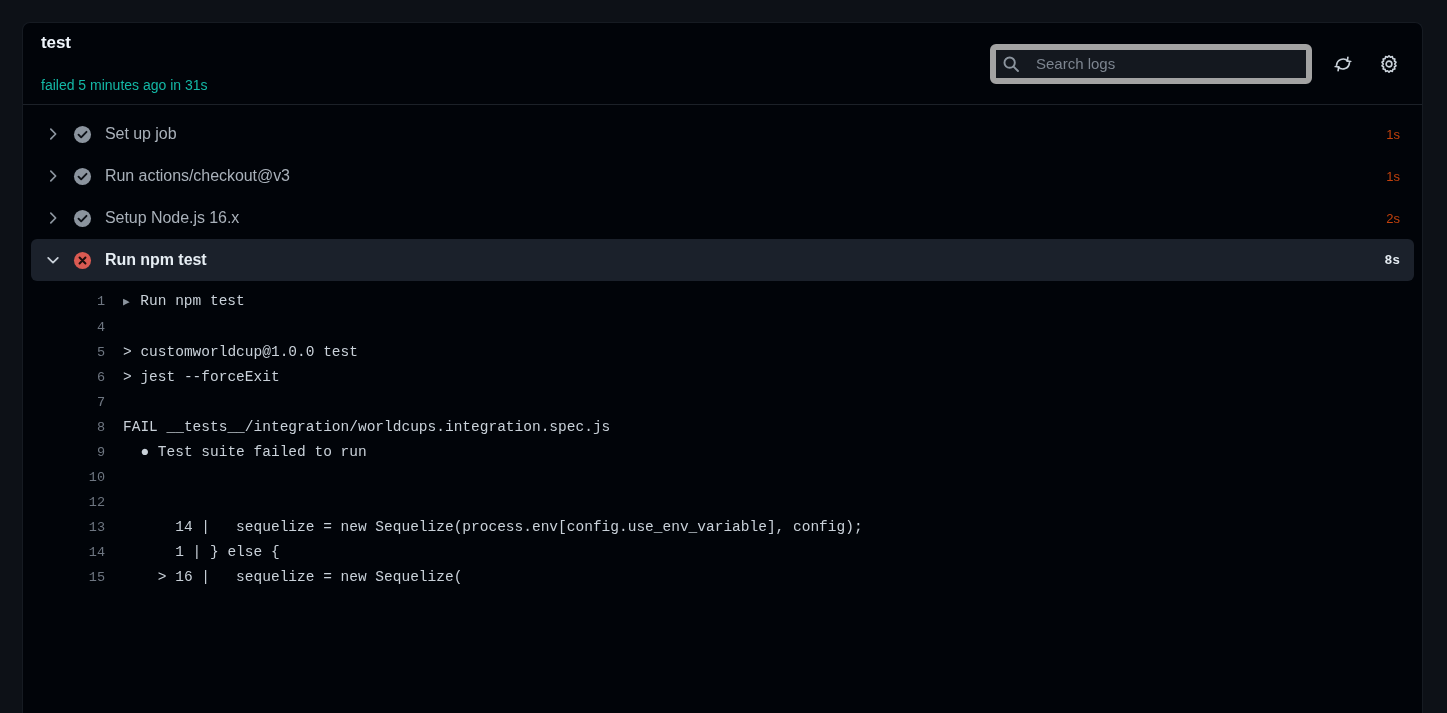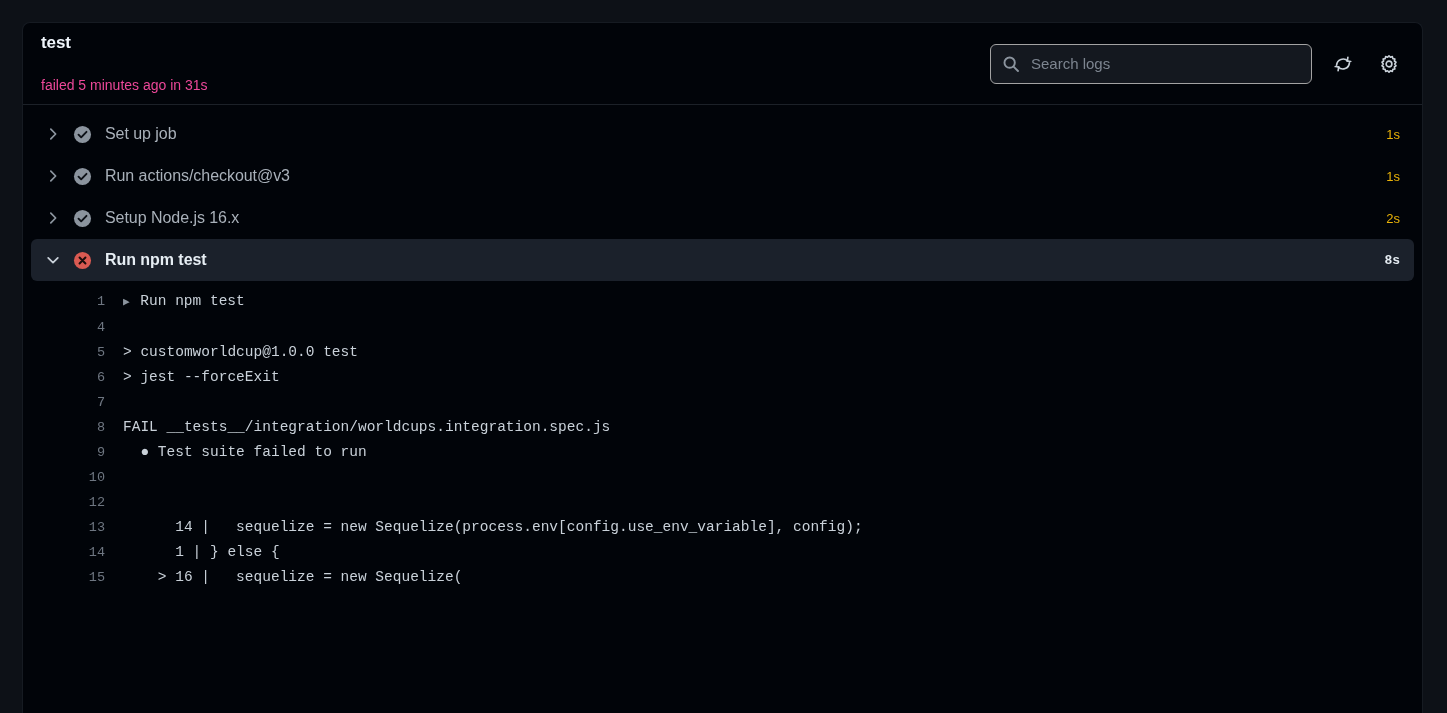--- a/index.html
+++ b/index.html
@@ -52,42 +52,42 @@
   .job-title {
     font-size: 17px;
     font-weight: bold;
     color: #f0f6fc;
     line-height: 22px;
     letter-spacing: -0.1px;
   }
 
   .job-status {
     font-size: 14px;
-    color: #ec4899;
+    color: #14b8a6;
     line-height: 20px;
     margin-top: 21px;
   }
 
   .header-right {
     display: flex;
     align-items: center;
     gap: 16px;
   }
 
   .search-wrap {
     position: relative;
     width: 322px;
     height: 40px;
   }
 
   .search-input {
     width: 100%;
     height: 100%;
     background: #14181f;
-    border: 1px solid #a3a3a3;
+    border: 6px solid #a3a3a3;
     border-radius: 6px;
     color: #c9d1d9;
     font-family: "Liberation Sans", sans-serif;
     font-size: 15px;
     padding: 0 10px 0 40px;
     outline: none;
   }
   .search-input::placeholder { color: #7d8590; }
 
   .search-icon-box {
@@ -156,21 +156,21 @@
     color: #a9b1ba;
     letter-spacing: -0.05px;
     white-space: nowrap;
     text-align: right;
   }
   .step-row.is-open .step-label { color: #e6edf3; font-weight: bold; }
 
   .step-duration {
     margin-left: auto;
     font-size: 13px;
-    color: #eab308;
+    color: #c2410c;
   }
   .step-row.is-open .step-duration { color: #e6edf3; font-weight: bold; font-family: Liberation Mono, monospace; }
 
   
   .log-output {
     padding: 8px 0 0 0;
     font-family: "Liberation Mono", monospace;
     font-size: 14.5px;
     line-height: 25px;
   }

